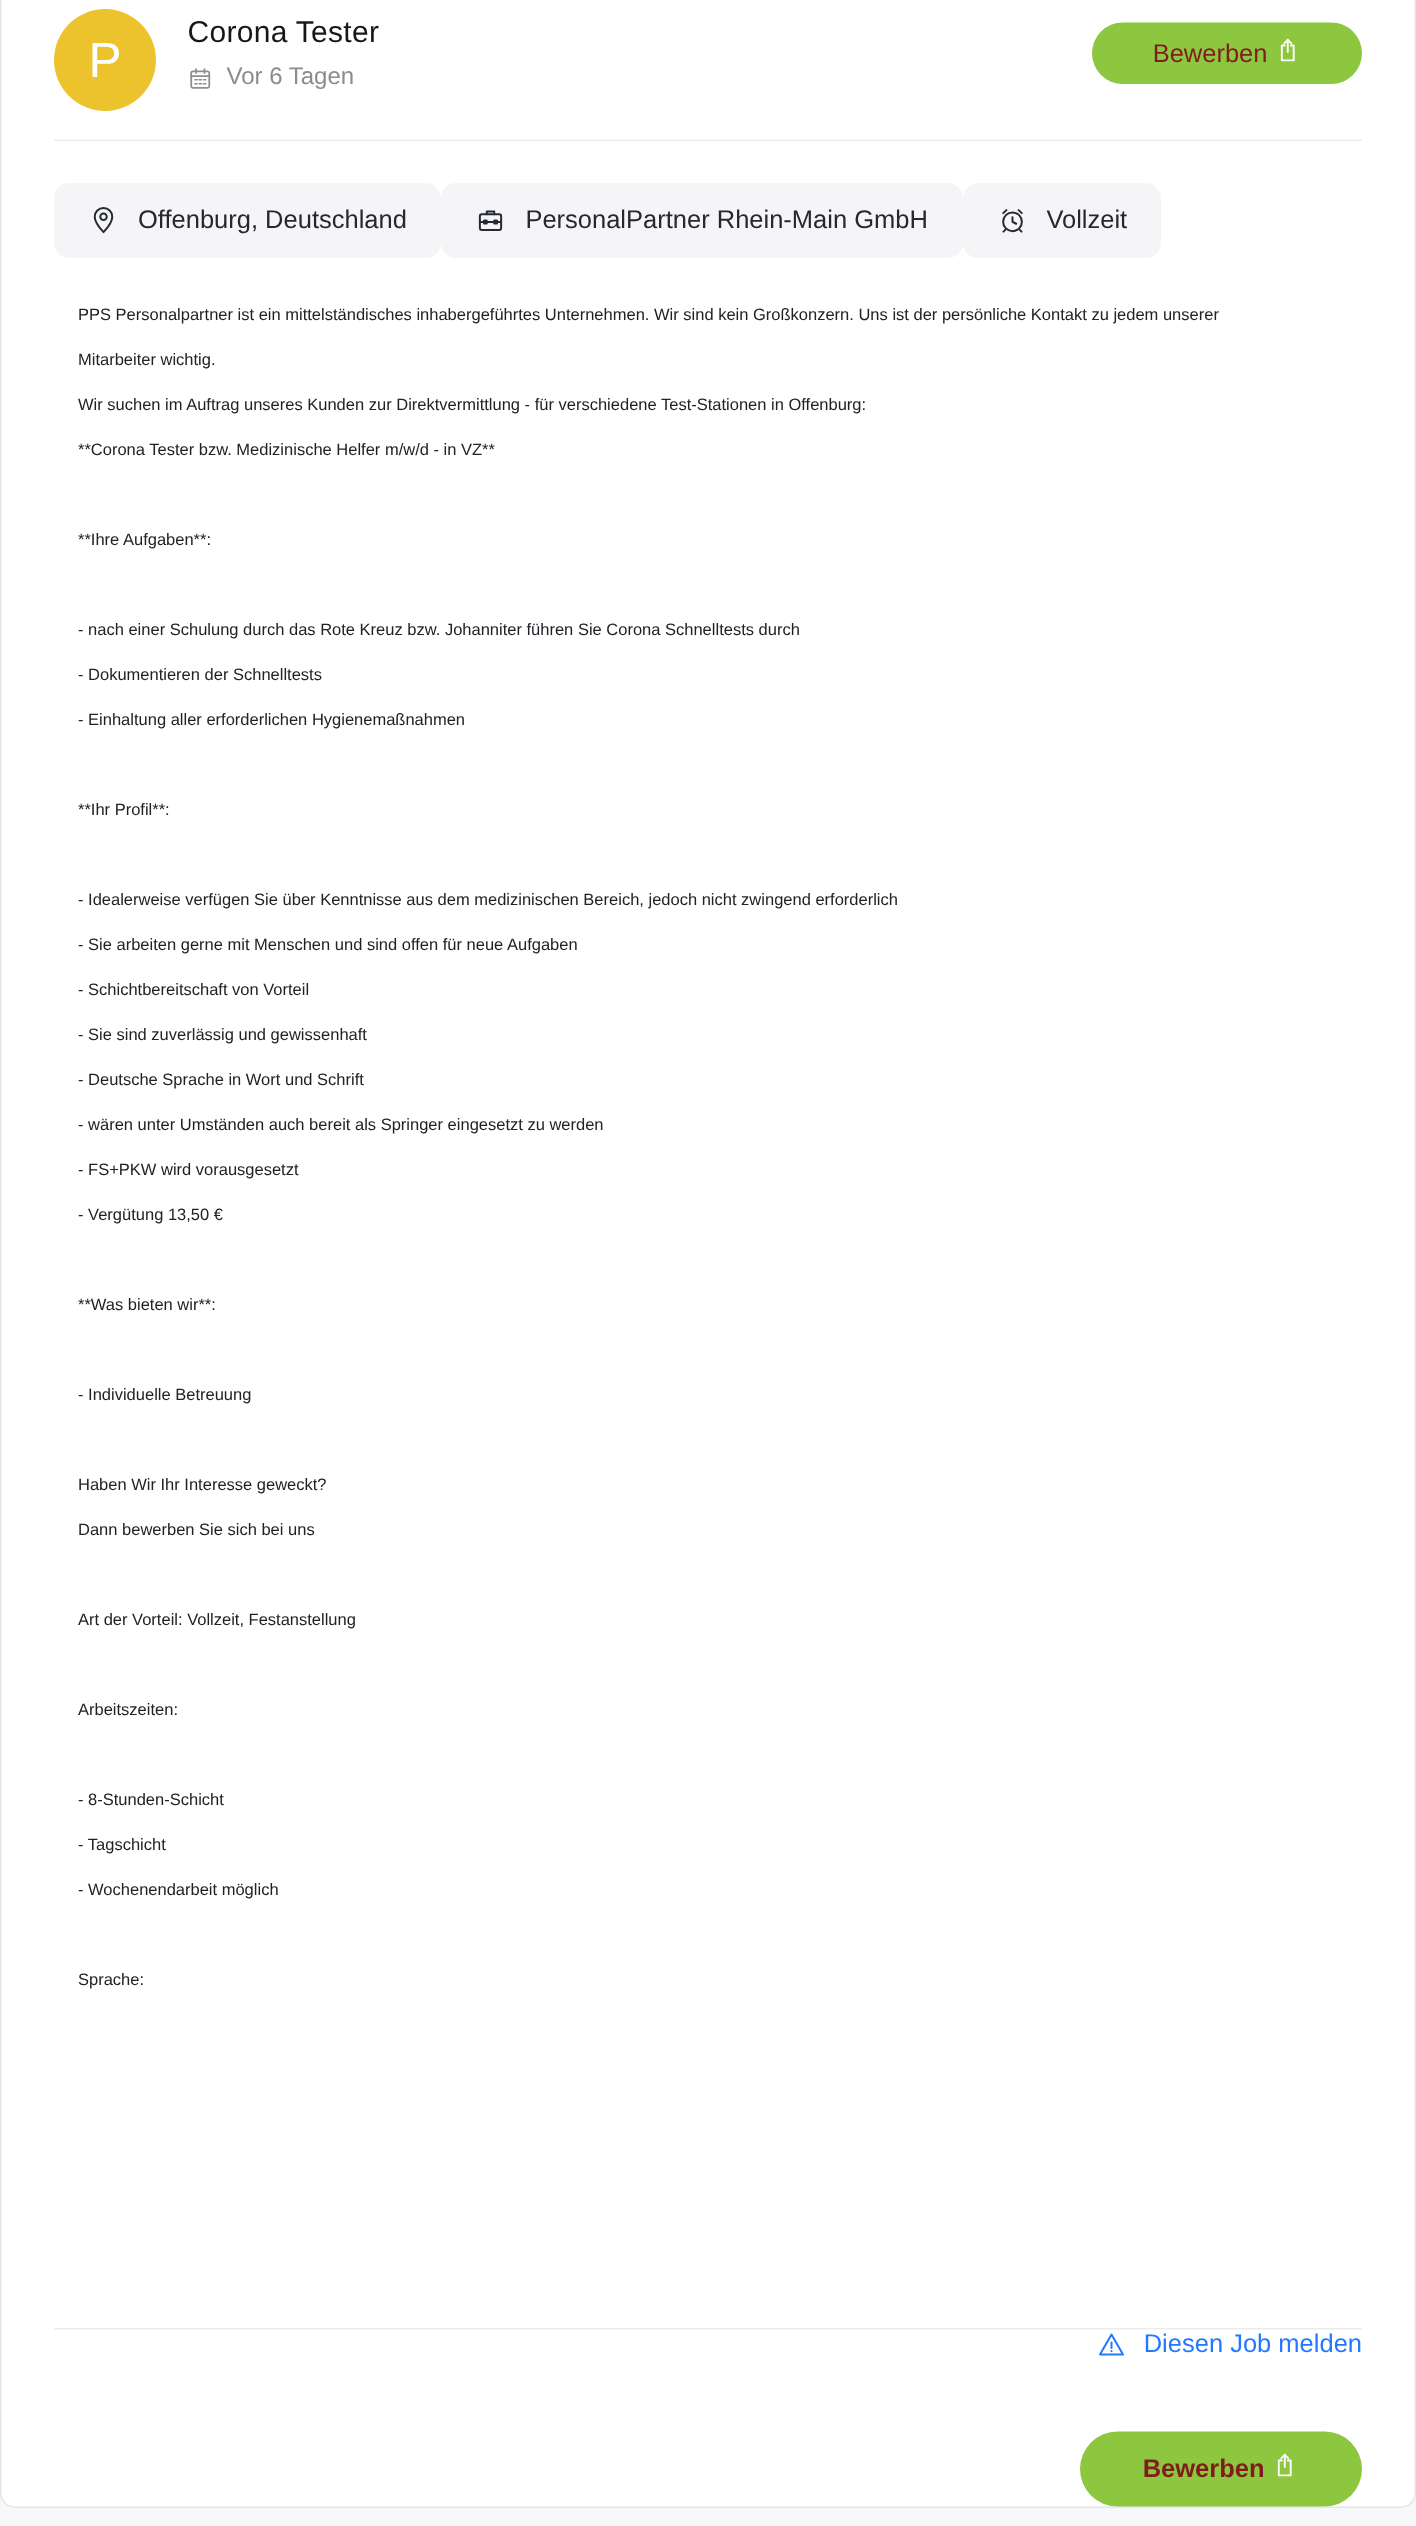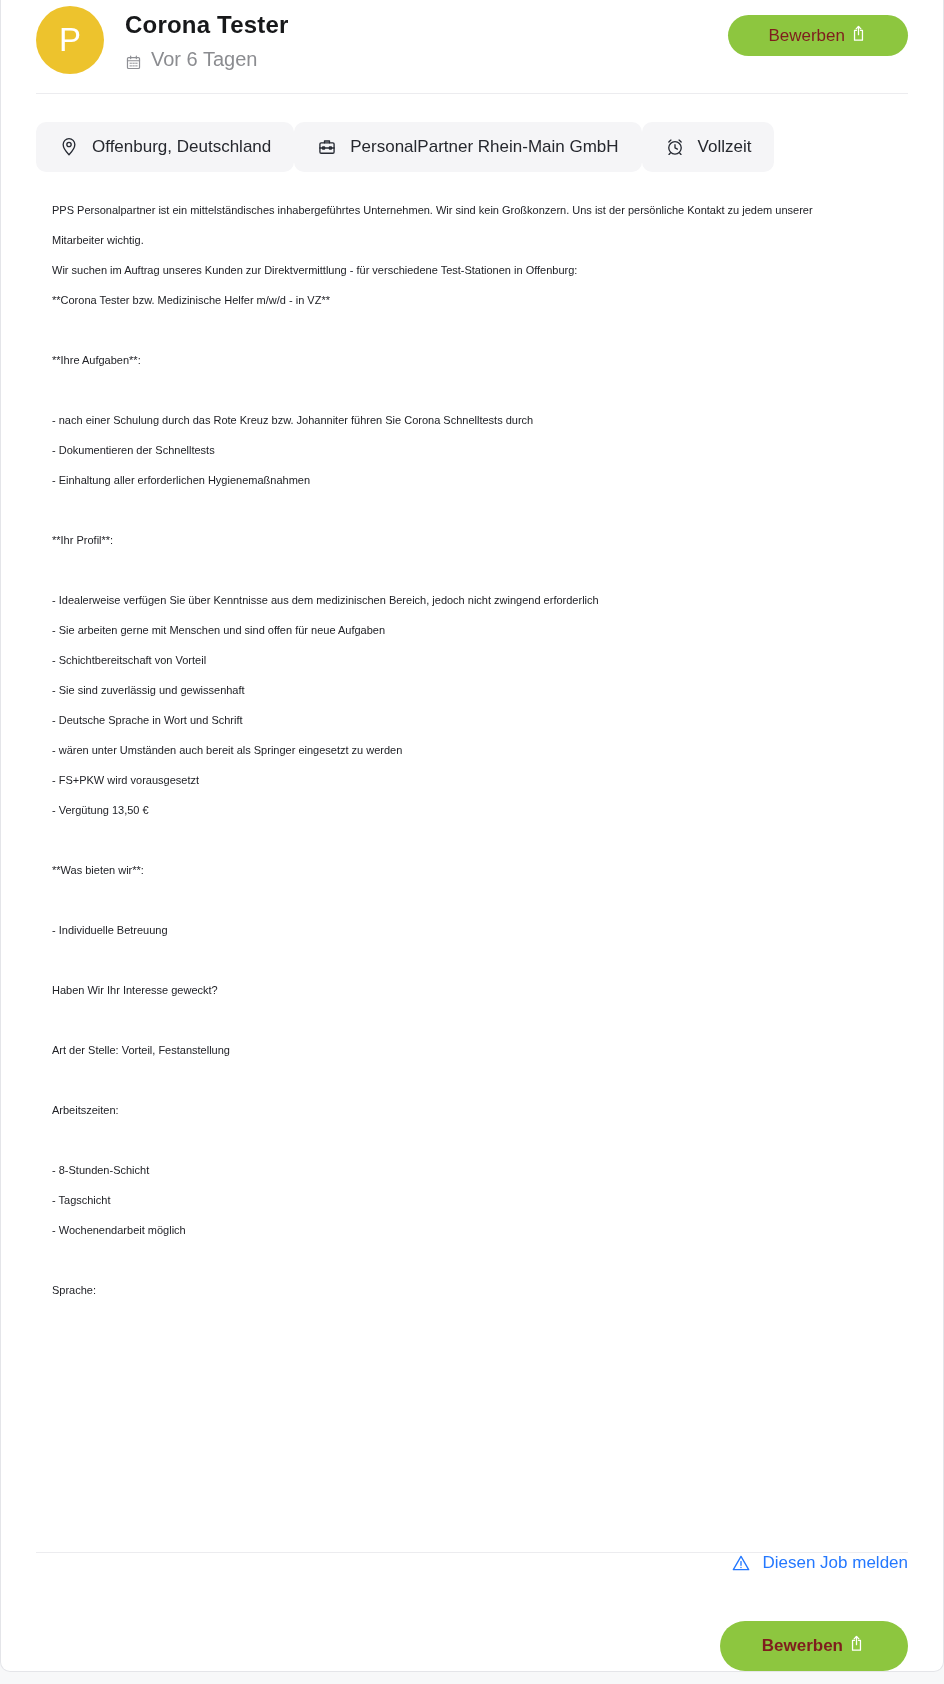--- a/index.html
+++ b/index.html
@@ -34,22 +34,22 @@
   
   .header{display:flex;align-items:flex-start;}
   .avatar{
     width:68px;height:68px;border-radius:50%;
     background:var(--avatar-yellow);
     color:#fff;font-size:33px;font-weight:400;
     display:flex;align-items:center;justify-content:center;
     flex:0 0 auto;
   }
   .header-text{margin-left:21px;padding-top:5px;min-width:0;}
-  .job-title{margin:0;font-size:24px;font-weight:700;color:#17181a;letter-spacing:.2px;}
-  .posted{margin-top:9px;display:flex;align-items:flex-end;gap:9px;color:var(--muted);font-size:20px;}
+  .job-title{margin:0;font-size:20px;font-weight:400;color:#17181a;letter-spacing:.2px;}
+  .posted{margin-top:9px;display:flex;align-items:center;gap:9px;color:var(--muted);font-size:16px;}
   .posted svg{display:block;}
   .apply-btn{
     background:var(--accent-green);
     color:#7f1d1d;border:none;cursor:pointer;
     display:inline-flex;align-items:center;justify-content:center;gap:4px;
     font-family:inherit;white-space:nowrap;
   }
   .apply-header{margin-left:auto;margin-top:9px;height:41px;padding:0 40px;border-radius:21px;font-size:17px;font-weight:400;}
   .apply-footer{height:50px;padding:0 42px;border-radius:25px;font-size:17px;font-weight:700;}
   .divider{border:none;border-top:1px solid var(--divider);margin:19px 0 0 0;}
@@ -171,22 +171,23 @@
       <div class="desc-line">- Deutsche Sprache in Wort und Schrift</div>
       <div class="desc-line">- wären unter Umständen auch bereit als Springer eingesetzt zu werden</div>
       <div class="desc-line">- FS+PKW wird vorausgesetzt</div>
       <div class="desc-line">- Vergütung 13,50 €</div>
       <div class="desc-line"></div>
       <div class="desc-line">**Was bieten wir**:</div>
       <div class="desc-line"></div>
       <div class="desc-line">- Individuelle Betreuung</div>
       <div class="desc-line"></div>
       <div class="desc-line">Haben Wir Ihr Interesse geweckt?</div>
-      <div class="desc-line"></div>
-      <div class="desc-line">Art der Stelle: Vorteil, Festanstellung</div>
+      <div class="desc-line">Dann bewerben Sie sich bei uns</div>
+      <div class="desc-line"></div>
+      <div class="desc-line">Art der Vorteil: Vollzeit, Festanstellung</div>
       <div class="desc-line"></div>
       <div class="desc-line">Arbeitszeiten:</div>
       <div class="desc-line"></div>
       <div class="desc-line">- 8-Stunden-Schicht</div>
       <div class="desc-line">- Tagschicht</div>
       <div class="desc-line">- Wochenendarbeit möglich</div>
       <div class="desc-line"></div>
       <div class="desc-line">Sprache:</div>
       <div class="desc-line"></div>
     </div>

